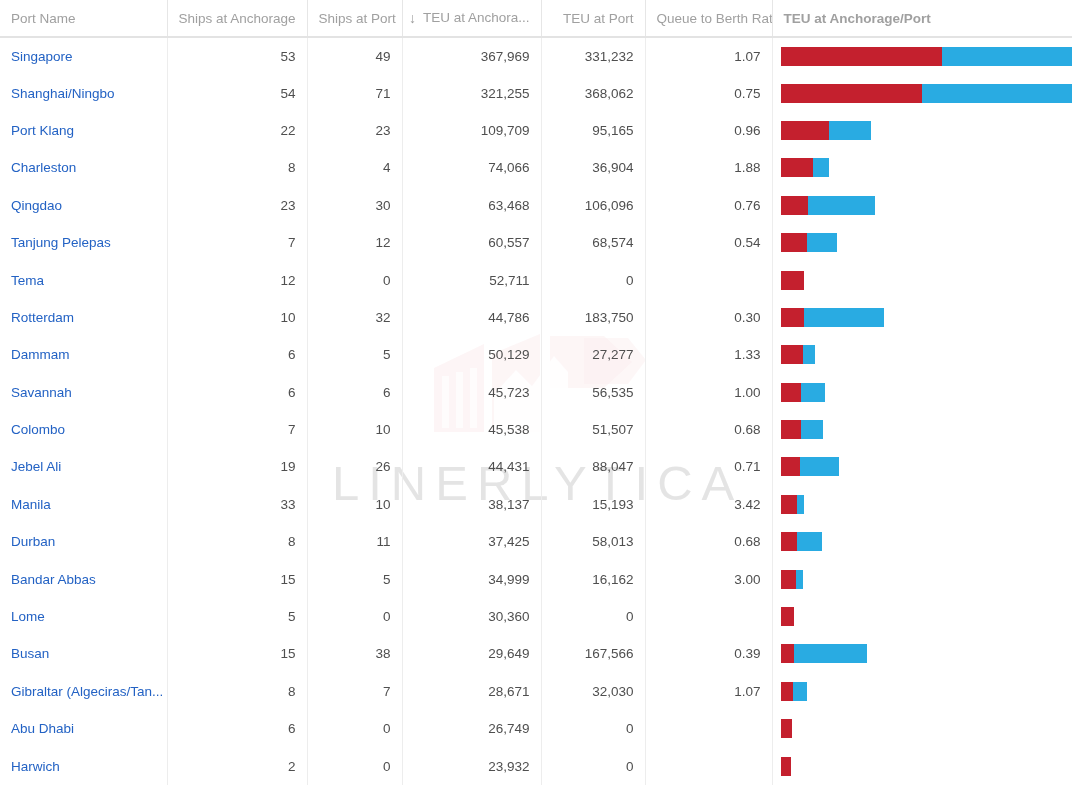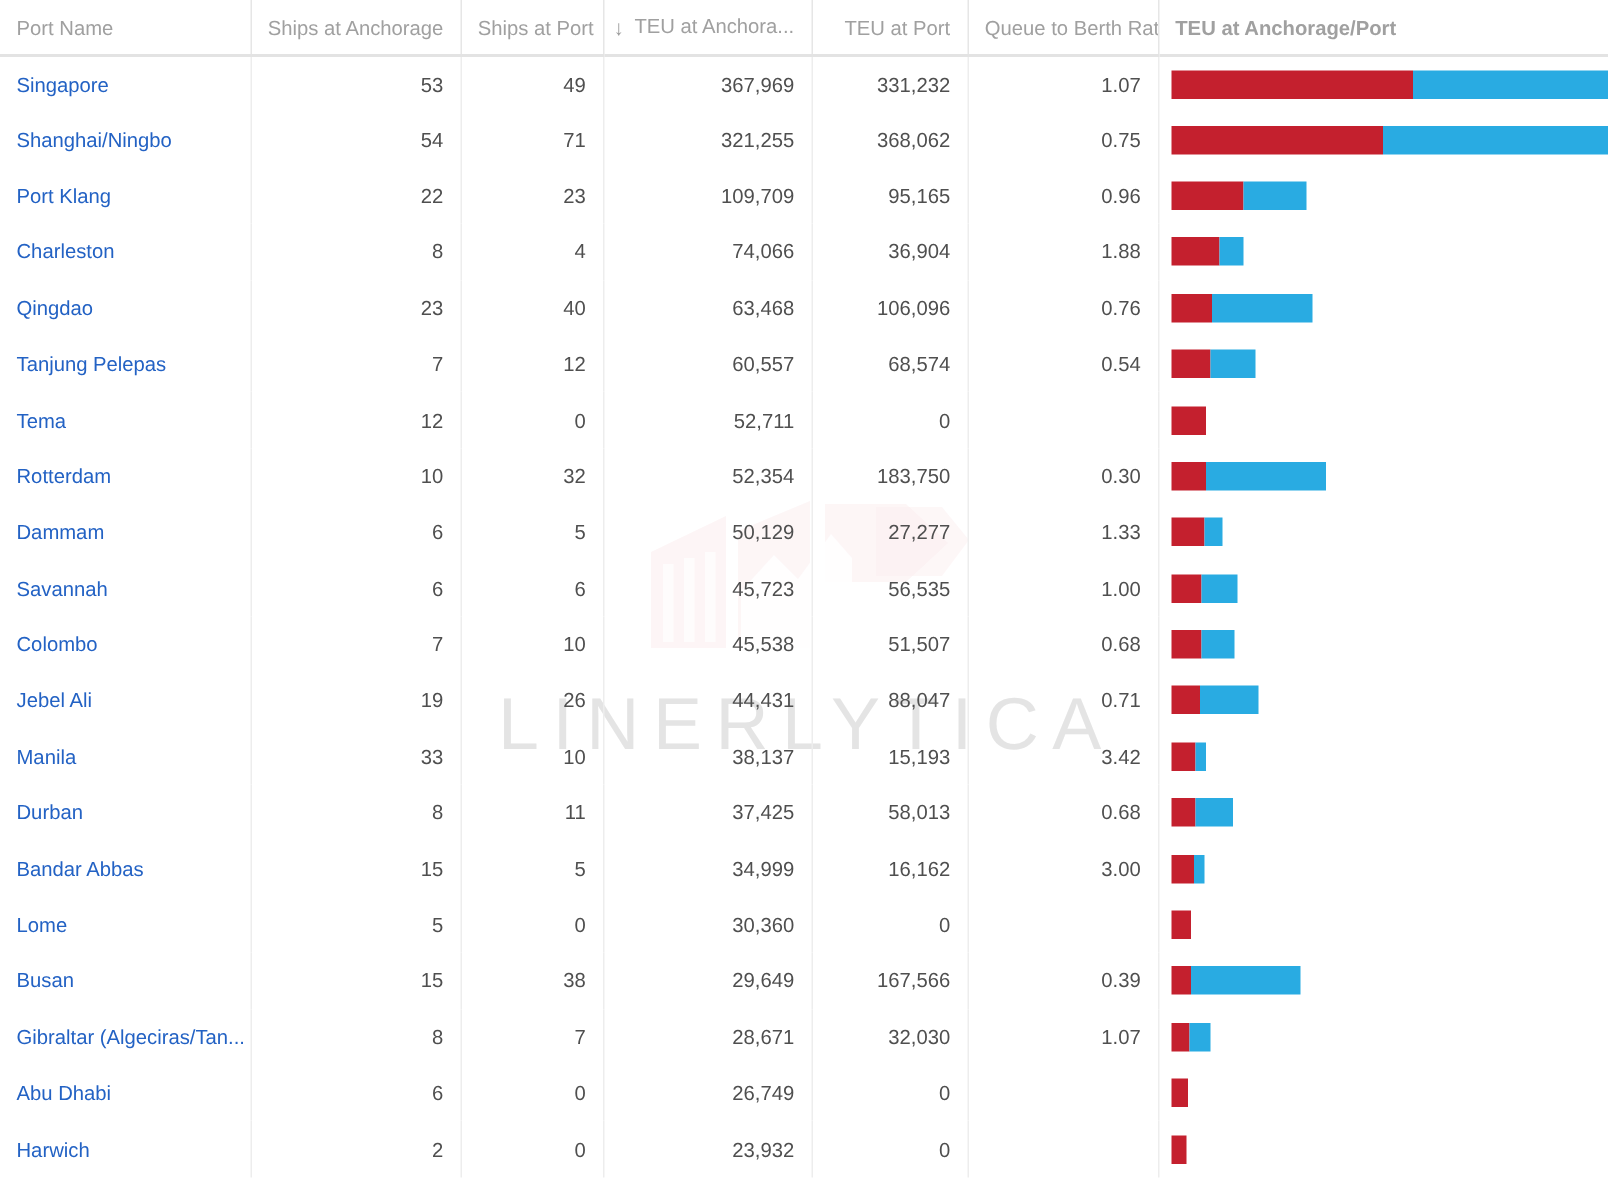--- a/index.html
+++ b/index.html
@@ -229,21 +229,21 @@
           <td class="num">74,066</td>
           <td class="num">36,904</td>
           <td class="num">1.88</td>
           <td class="last">
             <span class="barwrap"><span class="bar-a" style="width: 32.59px;"></span><span class="bar-p" style="width: 16.24px;"></span></span>
           </td>
         </tr>
         <tr>
           <td class="portcell"><a class="port-link">Qingdao</a></td>
           <td class="num">23</td>
-          <td class="num">40</td>
+          <td class="num">30</td>
           <td class="num">63,468</td>
           <td class="num">106,096</td>
           <td class="num">0.76</td>
           <td class="last">
             <span class="barwrap"><span class="bar-a" style="width: 27.93px;"></span><span class="bar-p" style="width: 66.09px;"></span></span>
           </td>
         </tr>
         <tr>
           <td class="portcell"><a class="port-link">Tanjung Pelepas</a></td>
           <td class="num">7</td>
@@ -263,21 +263,21 @@
           <td class="num">0</td>
           <td class="num"></td>
           <td class="last">
             <span class="barwrap"><span class="bar-a" style="width: 23.19px;"></span></span>
           </td>
         </tr>
         <tr>
           <td class="portcell"><a class="port-link">Rotterdam</a></td>
           <td class="num">10</td>
           <td class="num">32</td>
-          <td class="num">52,354</td>
+          <td class="num">44,786</td>
           <td class="num">183,750</td>
           <td class="num">0.30</td>
           <td class="last">
             <span class="barwrap"><span class="bar-a" style="width: 23.04px;"></span><span class="bar-p" style="width: 80.85px;"></span></span>
           </td>
         </tr>
         <tr>
           <td class="portcell"><a class="port-link">Dammam</a></td>
           <td class="num">6</td>
           <td class="num">5</td>

